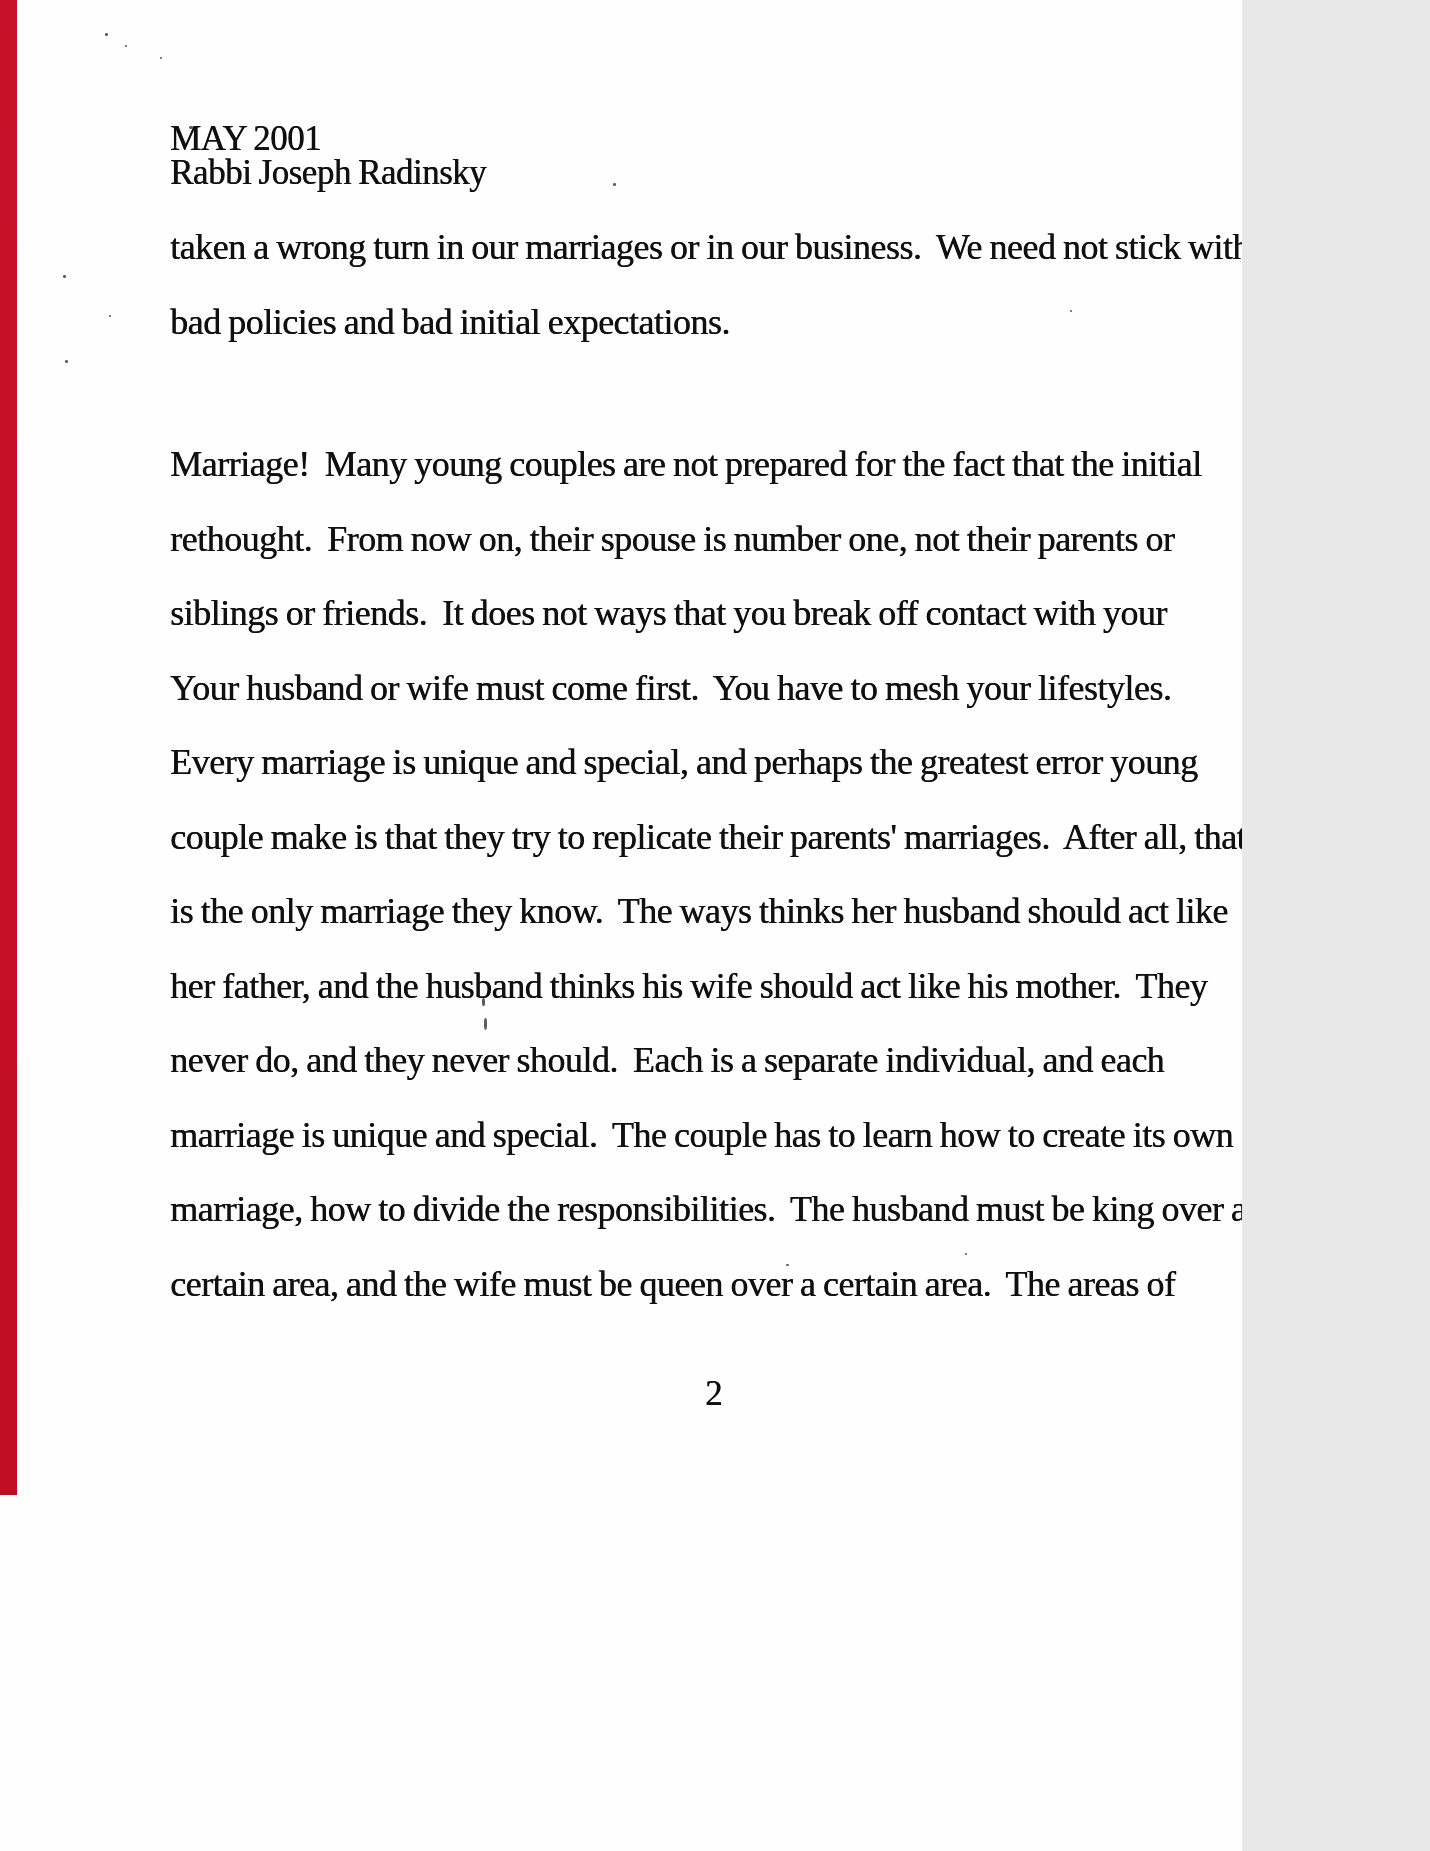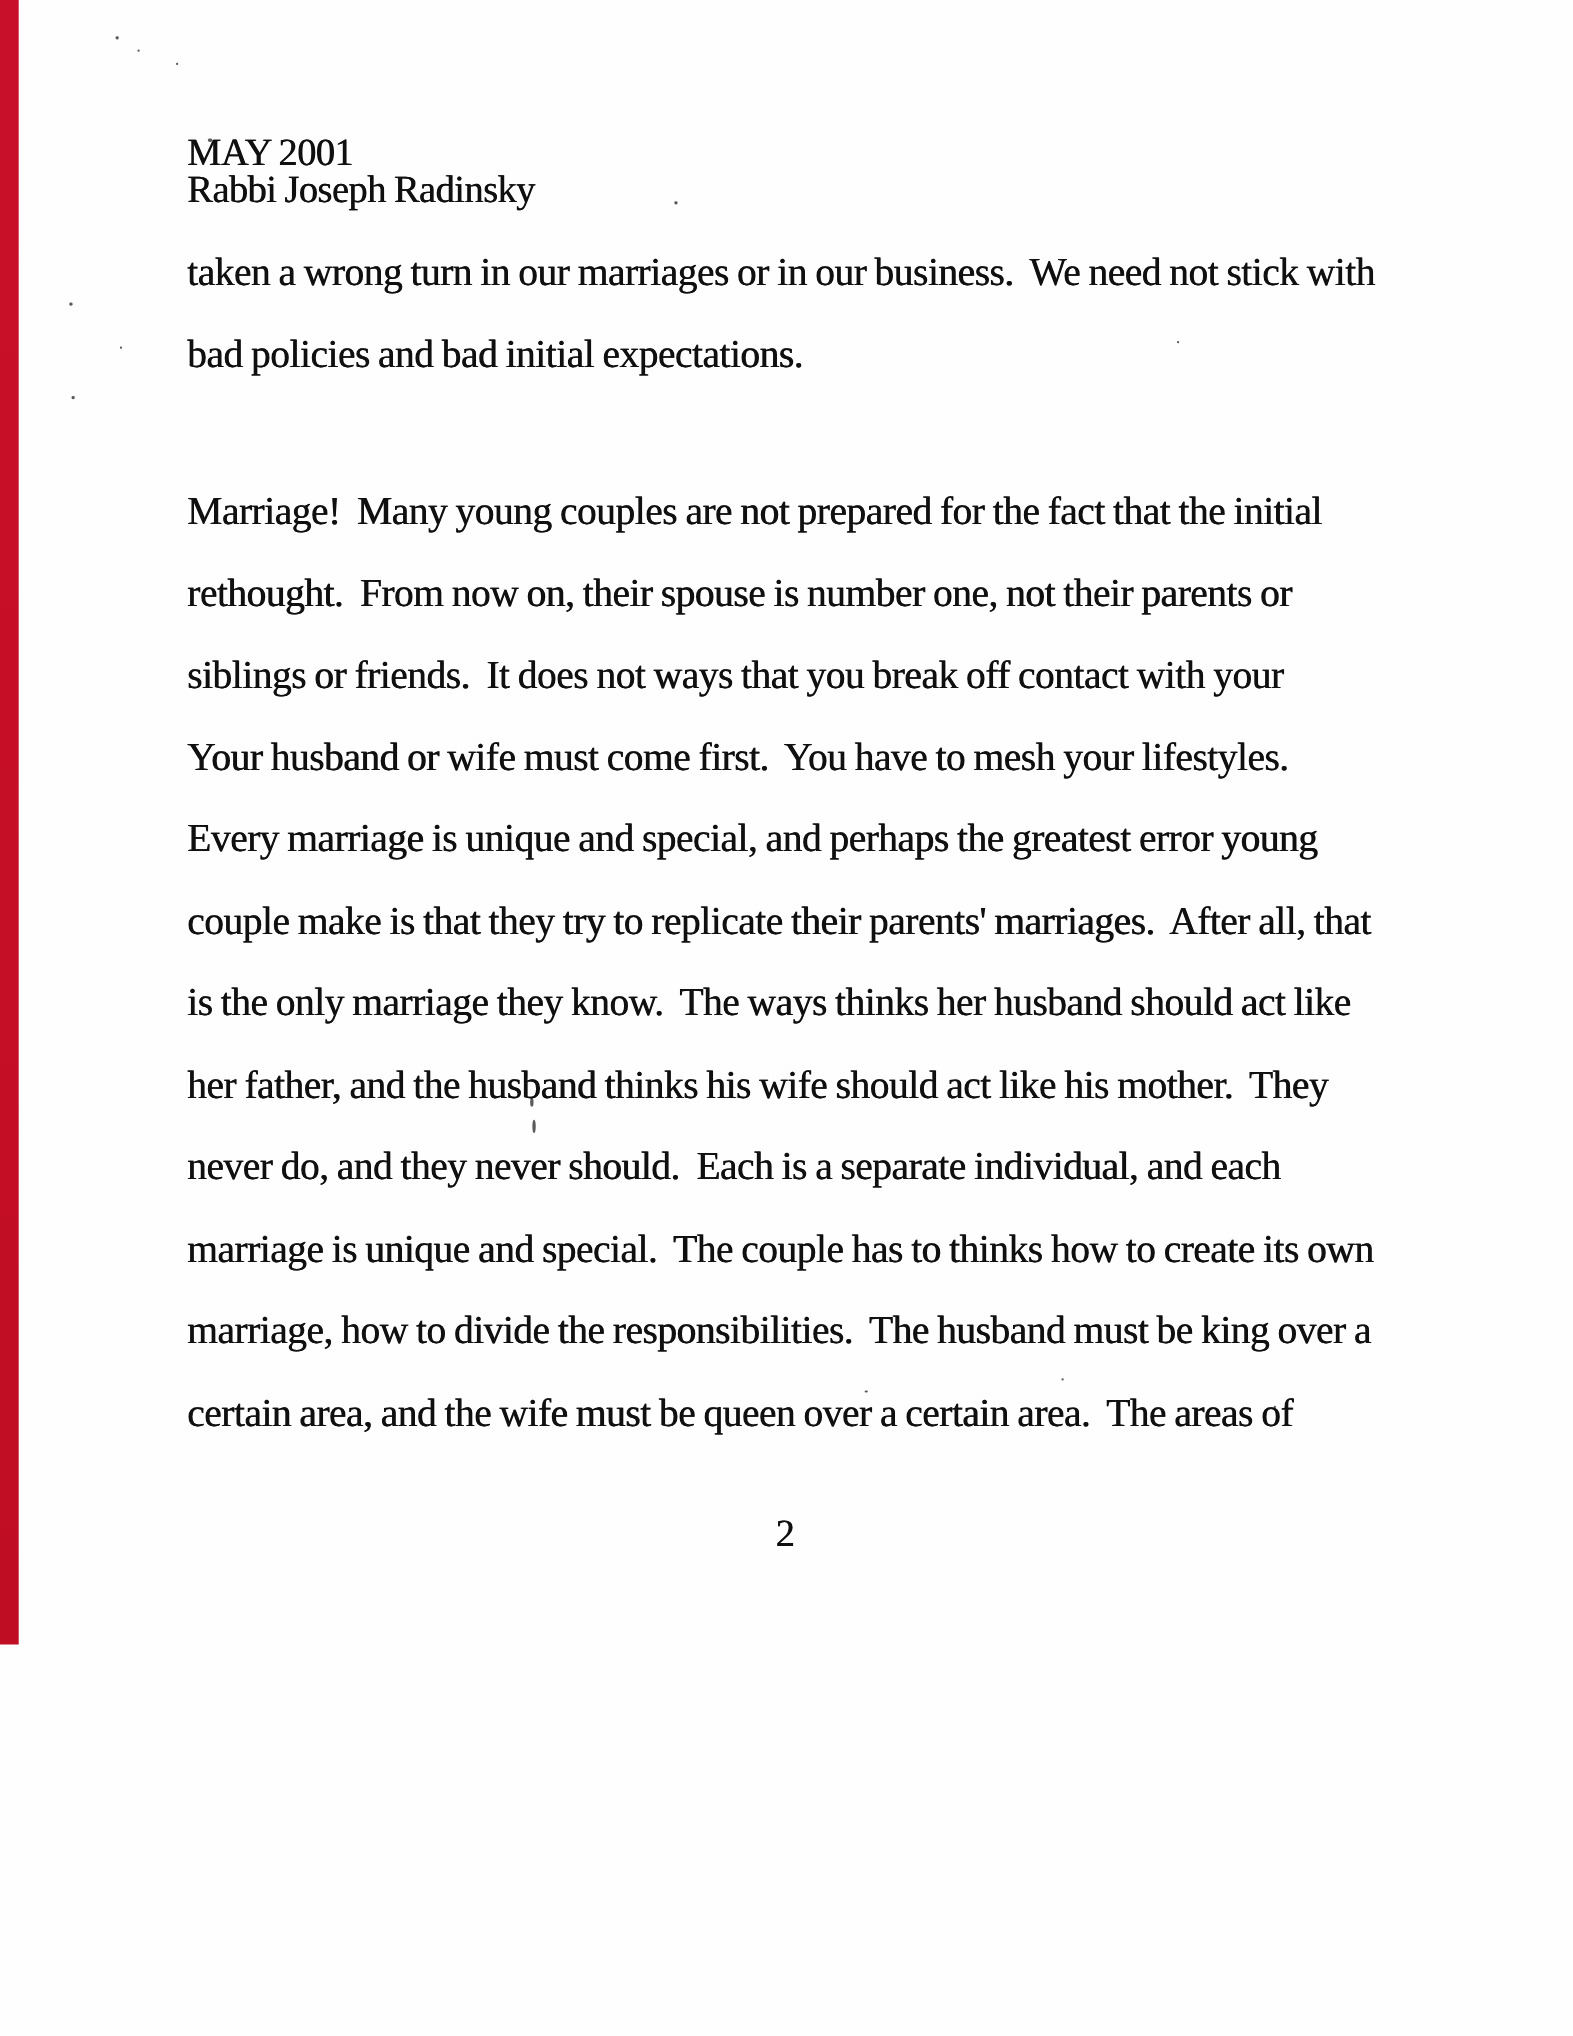--- a/index.html
+++ b/index.html
@@ -2,21 +2,21 @@
 <html><head>
 <meta charset="utf-8">
 <style>
   html, body {
     margin: 0;
     padding: 0;
     background: #e8e8e8;
   }
   .page {
     position: relative;
-    width: 1430px;
+    width: 1242px;
     height: 1851px;
     background: #fefefe;
     overflow: hidden;
     font-family: "Liberation Serif", "DejaVu Serif", serif;
     color: #101010;
   }
   
   .edge-strip {
     position: absolute;
     left: 0;
@@ -84,21 +84,21 @@
         <div class="paragraph">
           <div class="text-line">Marriage!  Many young couples are not prepared for the fact that the initial</div>
           <div class="text-line">rethought.  From now on, their spouse is number one, not their parents or</div>
           <div class="text-line">siblings or friends.  It does not ways that you break off contact with your</div>
           <div class="text-line">Your husband or wife must come first.  You have to mesh your lifestyles.</div>
           <div class="text-line">Every marriage is unique and special, and perhaps the greatest error young</div>
           <div class="text-line">couple make is that they try to replicate their parents' marriages.  After all, that</div>
           <div class="text-line">is the only marriage they know.  The ways thinks her husband should act like</div>
           <div class="text-line">her father, and the husband thinks his wife should act like his mother.  They</div>
           <div class="text-line">never do, and they never should.  Each is a separate individual, and each</div>
-          <div class="text-line">marriage is unique and special.  The couple has to thinks how to create its own</div>
+          <div class="text-line">marriage is unique and special.  The couple has to learn how to create its own</div>
           <div class="text-line">marriage, how to divide the responsibilities.  The husband must be king over a</div>
           <div class="text-line">certain area, and the wife must be queen over a certain area.  The areas of</div>
         </div>
       </div>
 
     <div class="page-number text-line">2</div>
 
   </div>
 
 <div class="speck" style="left: 105px; top: 33px; width: 3px; height: 3px;"></div>

